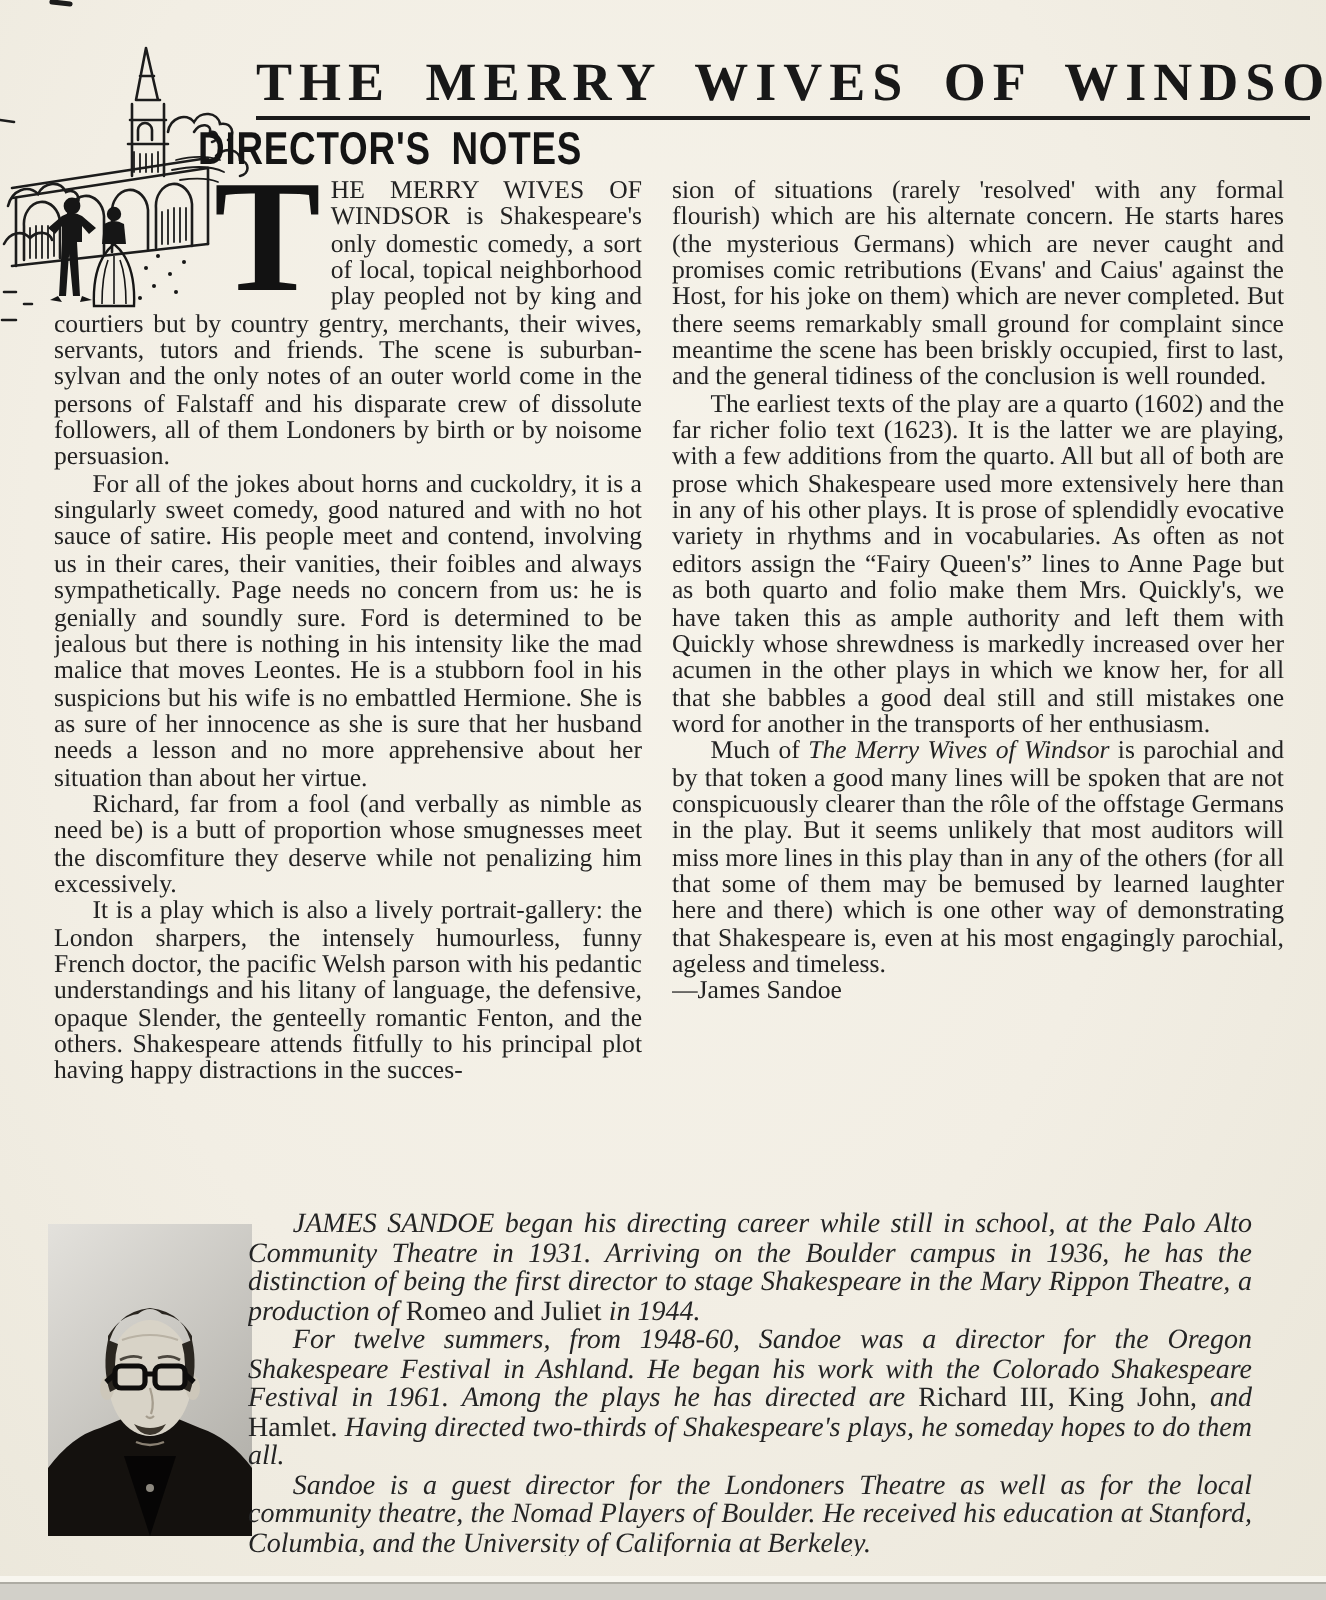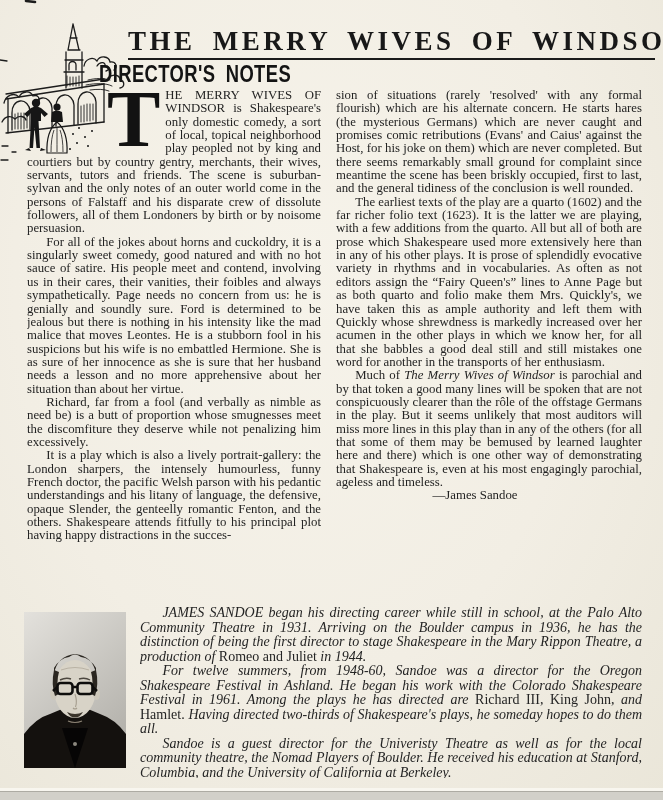--- a/index.html
+++ b/index.html
@@ -28,26 +28,26 @@
        font-size:12.8px;line-height:13.35px;text-align:justify;color:#232323;}
   .col-left{left:27px;width:294px;}
   .col-right{left:336px;width:306px;}
   .col p{margin:0;}
   .col p.indent{text-indent:1.5em;}
   .illus-spacer{float:left;width:80px;height:58px;}
   .dropcap{
     float:left;display:block;height:58px;line-height:56px;
     font-size:80px;font-weight:700;color:#121212;padding:2px 5px 0 0;
   }
-  .signature{margin-top:3px;text-align:center;padding-right:28px;text-indent:0;}
+  .signature{margin-top:3px;text-align:left;padding-right:28px;text-indent:0;}
   .ital{font-style:italic;}
   
   .bio-photo{position:absolute;left:24px;top:612px;width:102px;height:156px;}
   .bio-text{
-    position:absolute;left:140px;top:606px;width:502px;height:172px;overflow:hidden;
+    position:absolute;left:124px;top:606px;width:502px;height:172px;overflow:hidden;
     font-style:italic;font-size:14px;line-height:14.5px;text-align:justify;color:#242424;
   }
   .bio-text p{margin:0;text-indent:1.6em;}
   .bio-text .rm{font-style:normal;}
   
   .edge-light{position:absolute;left:0;right:0;bottom:8px;height:4px;background:#f8f6ef;}
   .edge-band{position:absolute;left:0;right:0;bottom:0;height:8px;background:#d2d0c9;border-top:1px solid #adaba3;}
 </style>
 </head>
 <body>
@@ -147,18 +147,18 @@
     </g>
     <path d="M36,68 q6,-3 11,-1 M55,67 q6,-2 11,1" stroke="#4c473f" stroke-width="1.4" fill="none"></path>
     <path d="M51,82 q2.5,8 0.5,13 M49,96 q2,2 4,0" stroke="#a59d8e" stroke-width="1.1" fill="none"></path>
     <path d="M43,100 q8,4 16,0 q-3,5.5 -8,5.5 q-5,0 -8,-5.5 z" fill="#3b352c"></path>
     <path d="M44,109 q7,3 14,0" stroke="#8a8173" stroke-width="1.2" fill="none"></path>
   </svg>
 
   <div class="bio-text">
     <p><span>JAMES SANDOE began his directing career while still in school, at the Palo Alto Community Theatre in 1931. Arriving on the Boulder campus in 1936, he has the distinction of being the first director to stage Shakespeare in the Mary Rippon Theatre, a production of </span><span class="rm">Romeo and Juliet</span><span> in 1944.</span></p>
     <p><span>For twelve summers, from 1948-60, Sandoe was a director for the Oregon Shakespeare Festival in Ashland. He began his work with the Colorado Shakespeare Festival in 1961. Among the plays he has directed are </span><span class="rm">Richard III, King John,</span><span> and </span><span class="rm">Hamlet.</span><span> Having directed two-thirds of Shakespeare's plays, he someday hopes to do them all.</span></p>
-    <p>Sandoe is a guest director for the Univeristy Theatre as well as for the local community theatre, the Nomad Players of Boulder. He received his education at Stanford, Columbia, and the University of California at Berkeley.</p>
+    <p>Sandoe is a guest director for the Londoners Theatre as well as for the local community theatre, the Nomad Players of Boulder. He received his education at Stanford, Columbia, and the University of California at Berkeley.</p>
   </div>
 
   <div class="edge-light"></div>
   <div class="edge-band"></div>
 </div>
 
 </body></html>

